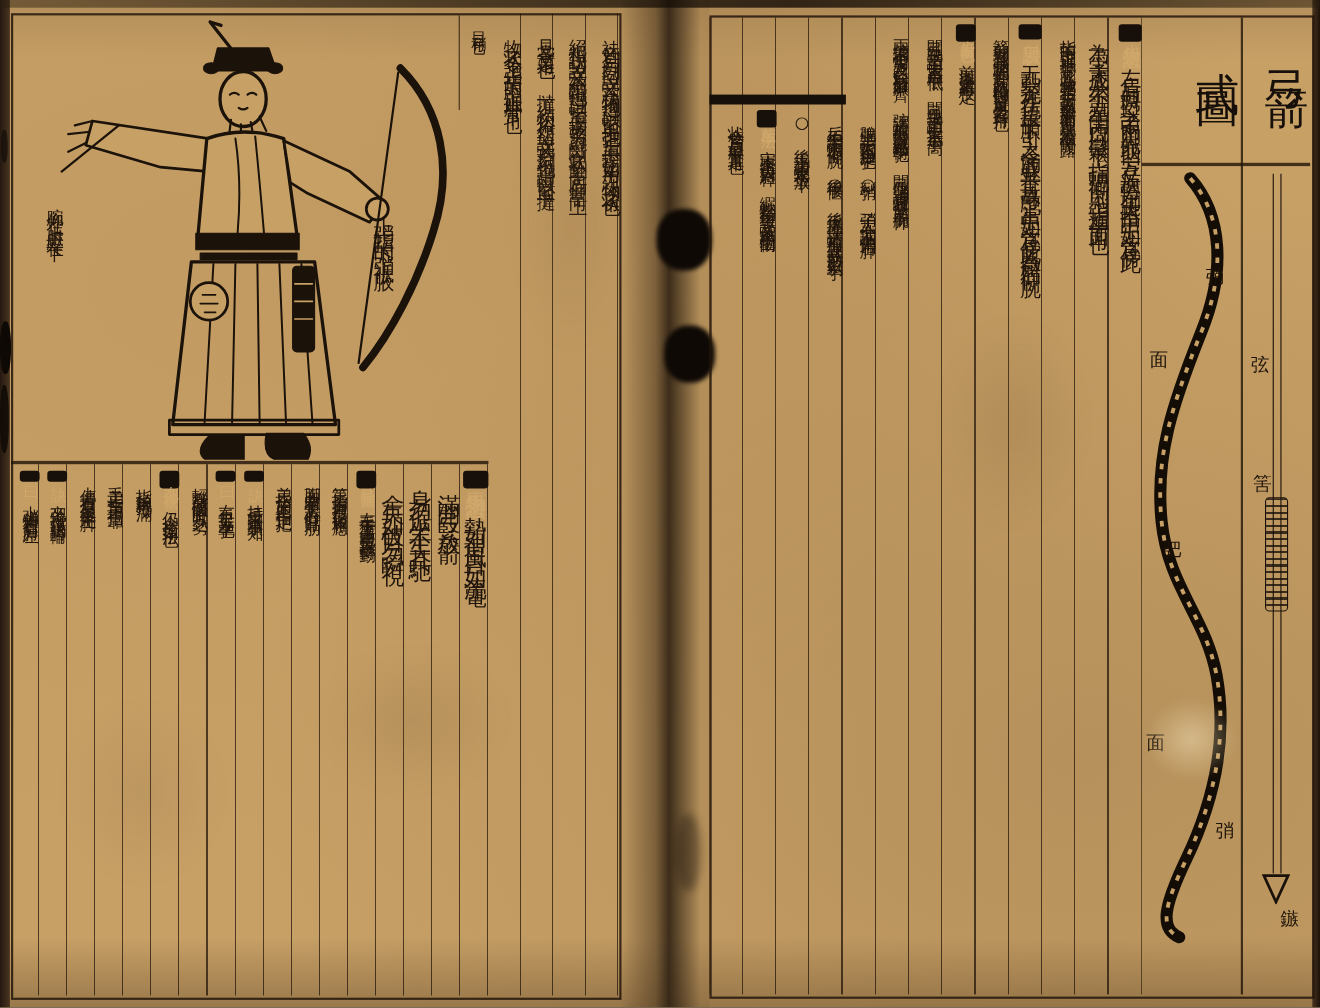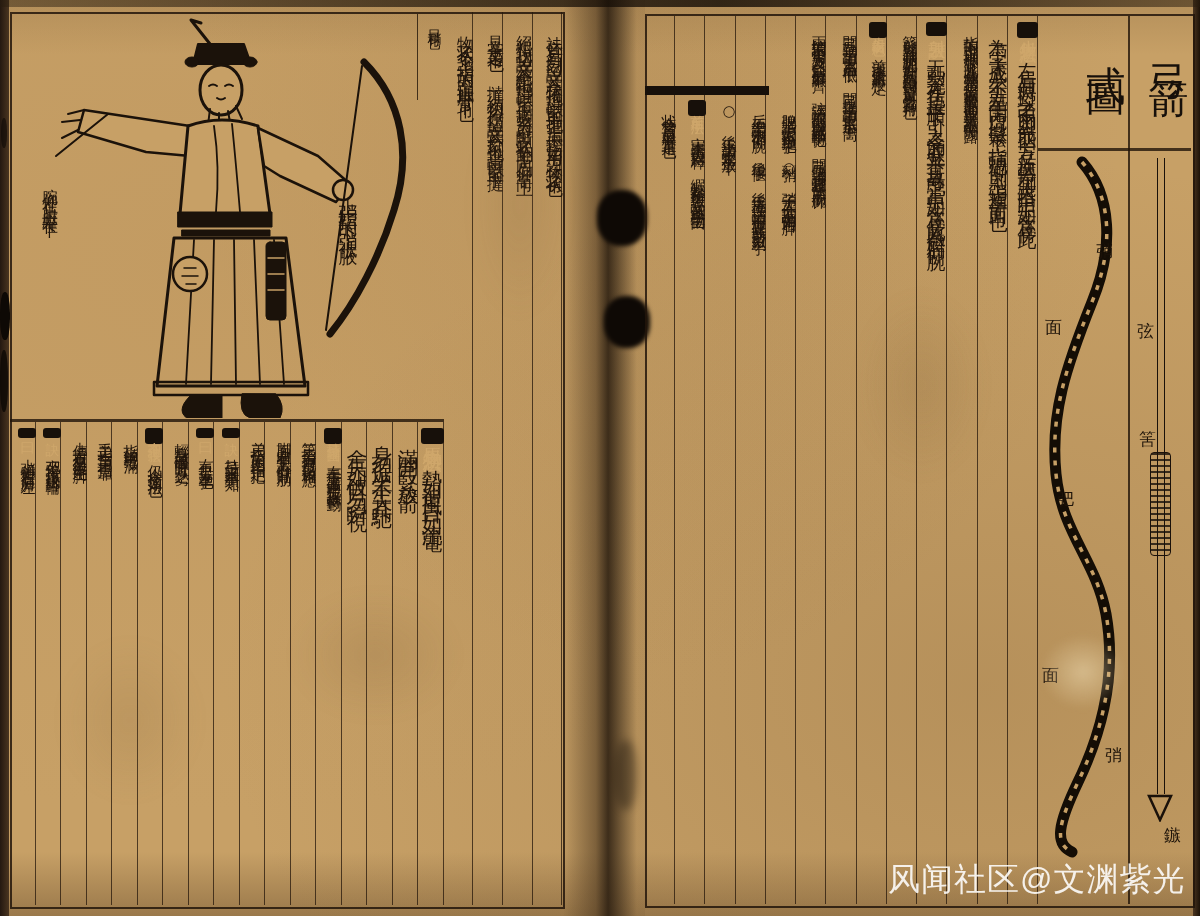--- a/index.html
+++ b/index.html
@@ -186,15 +186,13 @@
   <div class="label1" style="left:1137px;top:320px;">弦</div>
   <div class="label1" style="left:1139px;top:428px;">筈</div>
   <div class="label1" style="left:1164px;top:824px;">鏃</div>
 
   <div class="stain" style="left:1040px;top:634px;width:86px;height:76px;background:radial-gradient(ellipse, rgba(232,212,170,.6), transparent 70%);filter:blur(3px);"></div>
   <div class="stain" style="left:856px;top:290px;width:130px;height:190px;background:radial-gradient(ellipse, rgba(120,90,50,.16), transparent 70%);filter:blur(8px);"></div>
   <div class="stain" style="left:290px;top:590px;width:170px;height:130px;background:radial-gradient(ellipse, rgba(110,80,45,.15), transparent 70%);filter:blur(8px);"></div>
   <div class="stain" style="left:470px;top:90px;width:100px;height:230px;background:radial-gradient(ellipse, rgba(115,85,50,.13), transparent 70%);filter:blur(8px);"></div>
   <div class="stain" style="left:60px;top:640px;width:140px;height:160px;background:radial-gradient(ellipse, rgba(125,95,55,.14), transparent 70%);filter:blur(9px);"></div>
 
-  <div style="position:absolute;left:888px;top:858px;font-family:'Liberation Sans',sans-serif;
-       font-size:32px;letter-spacing:1px;color:rgba(255,255,255,.88);white-space:nowrap;">风闻社区@文渊紫光</div>
 </div>
 
 </body></html>

